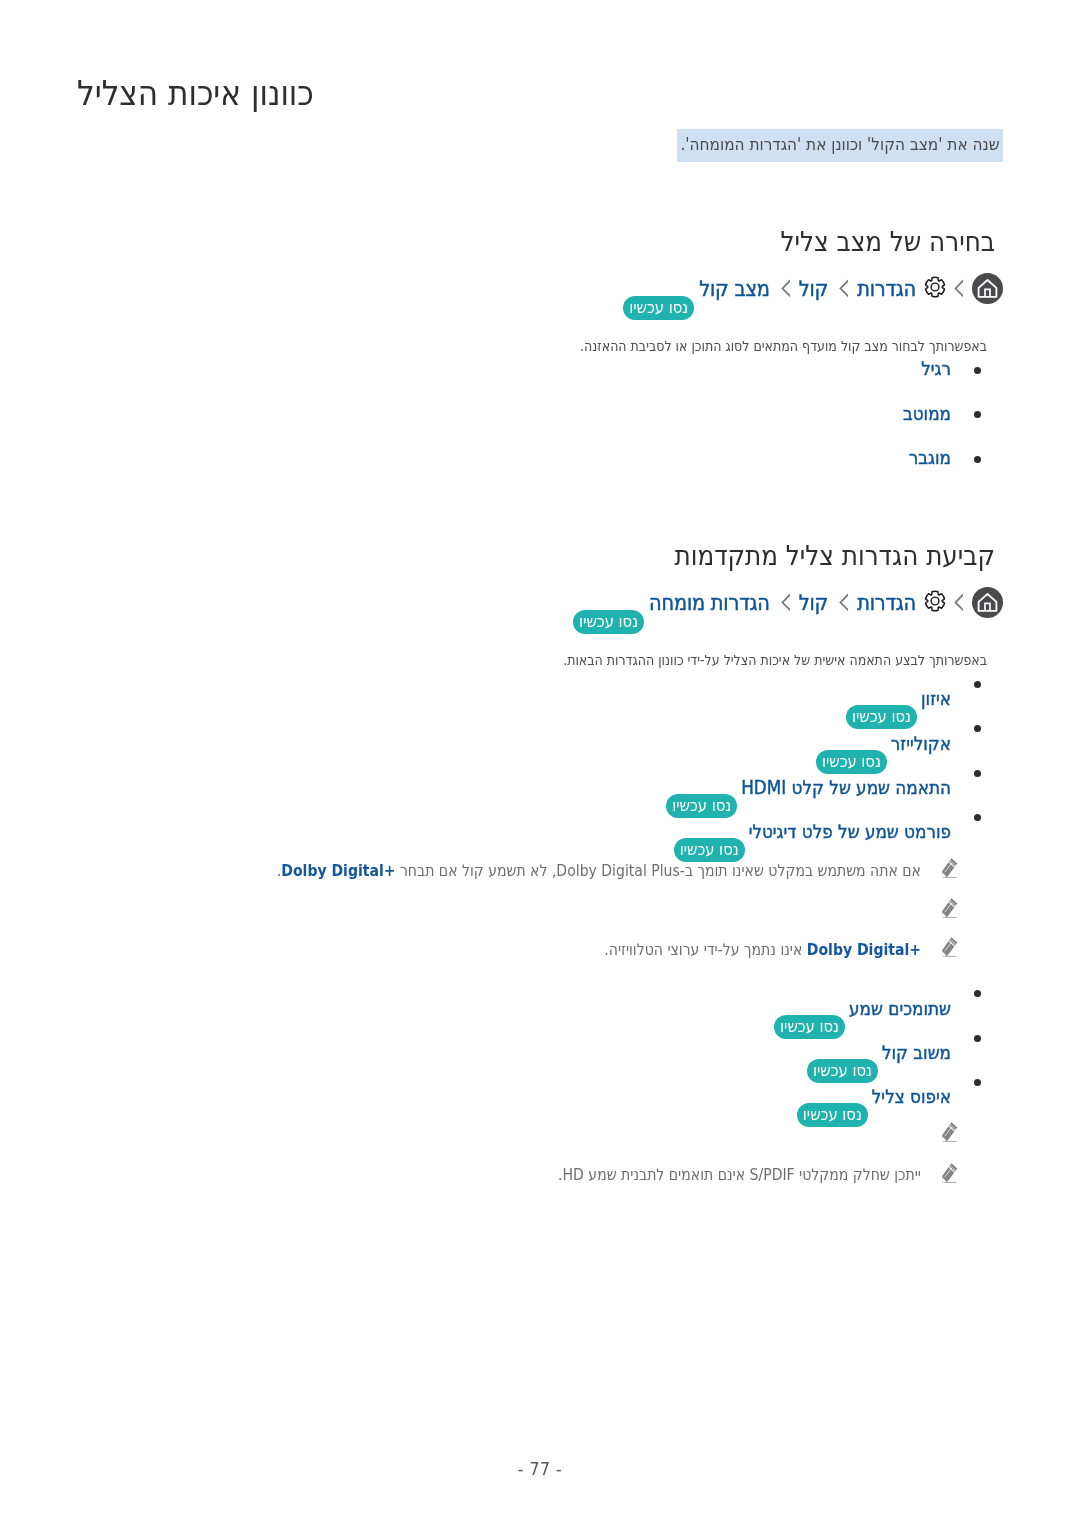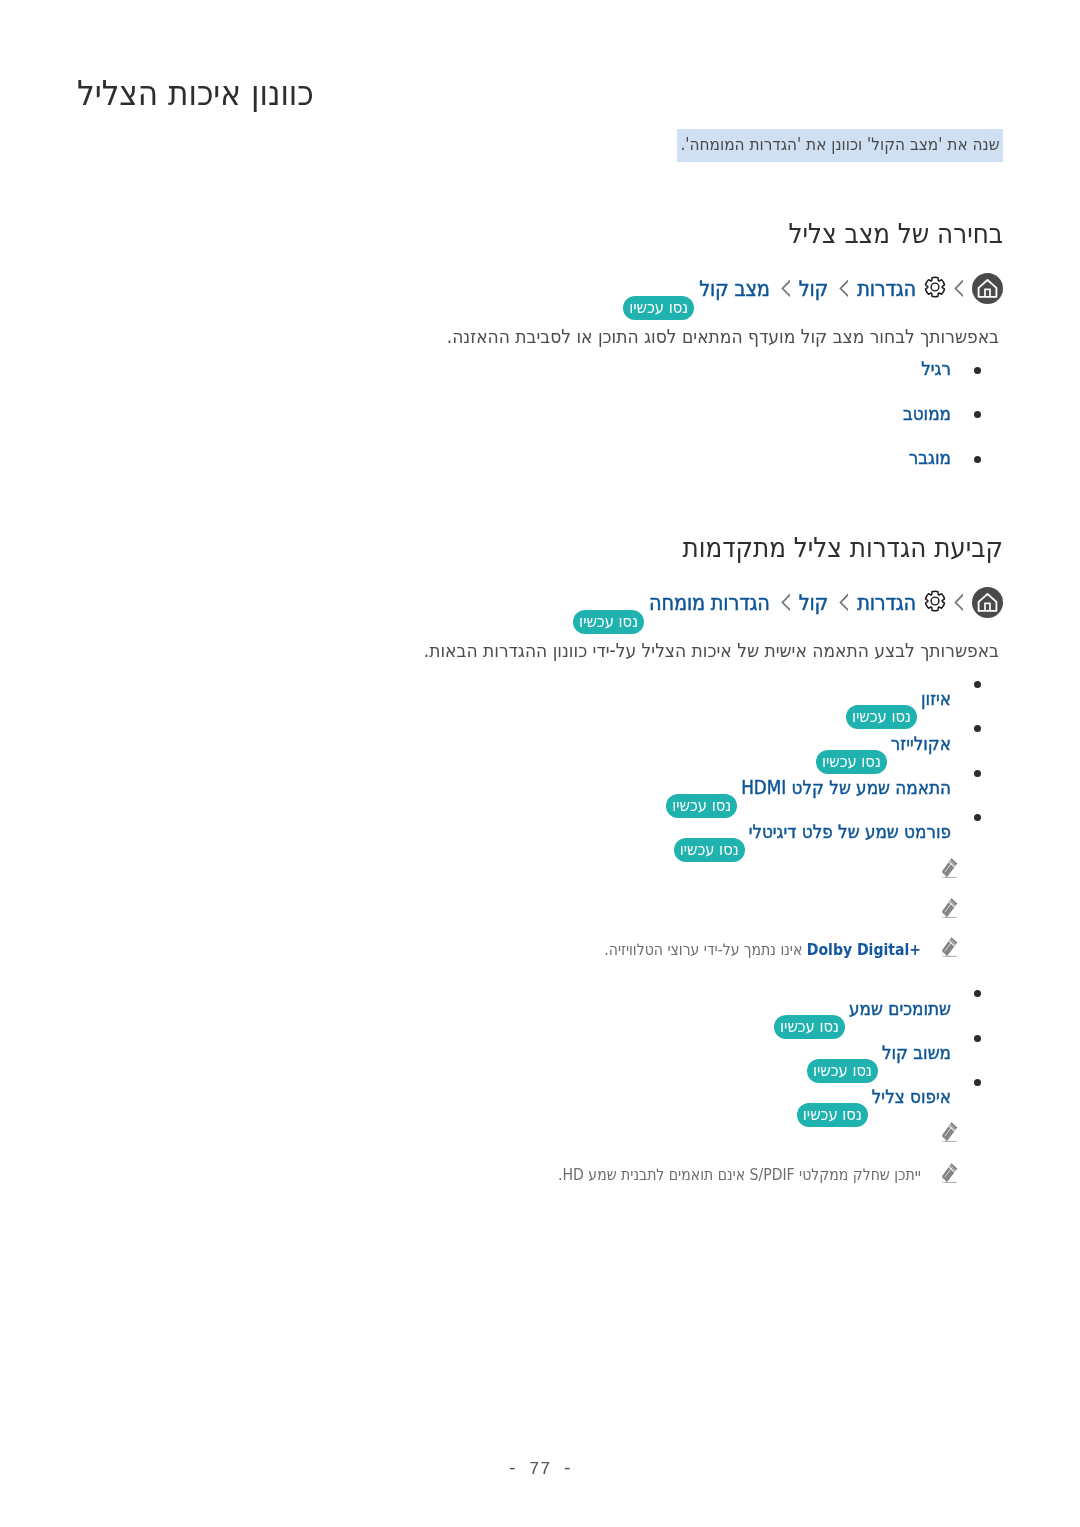--- a/index.html
+++ b/index.html
@@ -18,21 +18,21 @@
     position:absolute;top:75.5px;right:0;left:0;letter-spacing:0;
   }
   .hilite{
     position:absolute;top:129.1px;right:0px;
     background:#cfe0f2;color:#4a4a4c;
     font-size:17.05px;line-height:31px;height:33px;
     padding:0 3.5px;box-sizing:border-box;white-space:nowrap;overflow:hidden;
   }
 
   h2.sec{
-    margin:0;padding:0;font-size:27.4px;font-weight:400;
+    margin:8px;padding:0;font-size:27.4px;font-weight:400;
     color:#2e2e30;text-align:right;line-height:1;
     position:absolute;right:0;left:0;letter-spacing:0;
   }
 
   
   .crumb{position:absolute;right:0;display:flex;flex-direction:row;
          align-items:center;height:31px;white-space:nowrap;direction:rtl;}
   .crumb .home{width:31px;height:31px;border-radius:50%;background:#4a4a4c;
                display:inline-flex;align-items:center;justify-content:center;
                flex:0 0 auto;}
@@ -44,43 +44,43 @@
   .crumb .cword{color:#0d5596;font-size:21.5px;font-weight:400;line-height:1;
                 letter-spacing:-0.2px;-webkit-text-stroke:0.45px #0d5596;
                 position:relative;top:0px;}
   .badge{background:#1fb2ae;color:#ffffff;font-size:16.4px;font-weight:400;-webkit-text-stroke:0;
          border-radius:12px;line-height:24px;height:24px;
          width:71px;text-align:center;
          display:inline-block;vertical-align:middle;white-space:nowrap;
          overflow:visible;box-sizing:border-box;margin-top:36px;}
   .crumb .badge{margin-right:5px;position:relative;top:1px;}
 
-  p.para{margin:4px;position:absolute;right:0;left:0;text-align:right;
-         font-size:19px;line-height:1;color:#4c4c4e;}
+  p.para{margin:16px;position:absolute;right:0;left:0;text-align:right;
+         font-size:14px;line-height:1;color:#4c4c4e;}
 
   
   .blist{position:absolute;right:0;left:0;margin:0;padding:0;list-style:none;}
   .blist li{position:relative;text-align:right;height:0;}
   .blist li .dot{position:absolute;right:22px;top:-3.5px;width:7px;height:7px;
                  border-radius:50%;background:#2e2b2b;}
   .blist li .btext{position:absolute;right:52px;top:-15.2px;color:#0d5596;
                    font-size:18.7px;font-weight:400;line-height:28px;
                    -webkit-text-stroke:0.42px #0d5596;
                    white-space:nowrap;height:28px;}
   .blist li .btext .badge{margin-right:4px;}
 
   
   .note{position:absolute;right:0;left:0;text-align:right;
         font-size:15.6px;line-height:1;color:#6d6d70;padding-right:82px;
         box-sizing:border-box;}
   .note b{color:#1257a0;font-weight:700;}
   .note .pen{position:absolute;right:45.1px;top:-5.5px;width:16px;height:20px;}
 
   .footer{position:absolute;left:0;right:0;top:1459px;text-align:center;
-          font-size:17.5px;color:#55555a;letter-spacing:0.5px;font-family:Liberation Mono, monospace;}
+          font-size:17.5px;color:#55555a;letter-spacing:0.5px;}
 </style>
 </head>
 <body>
 
 <svg width="0" height="0" style="position:absolute" aria-hidden="true">
     <defs>
   <g id="ico-home">
     <path d="M15.5 7.0 L24.4 14.9 L24.4 23.8 L6.6 23.8 L6.6 14.9 Z" fill="none" stroke="#ffffff" stroke-width="1.85" stroke-linejoin="round"></path>
     <path d="M13.0 23.8 L13.0 16.3 L18.0 16.3 L18.0 23.8" fill="none" stroke="#ffffff" stroke-width="1.7" stroke-linejoin="miter"></path>
   </g>
@@ -216,20 +216,21 @@
       <li style="top:132.6px">
         <span class="dot"></span>
         <span class="btext"><span class="lbl">פורמט שמע של פלט דיגיטלי</span><span class="badge">נסו עכשיו</span></span>
       </li>
     </ul>
 
     <div class="note" style="top:863.5px">
       <span class="pen"><svg width="16" height="20" viewBox="0 0 16 20">
             <use href="#ico-pencil"></use>
           </svg></span>
+      <span>אם אתה משתמש במקלט שאינו תומך ב-Dolby Digital Plus, לא תשמע קול אם תבחר <b dir="ltr">Dolby Digital+</b>.</span>
     </div>
     <div class="note" style="top:903.3px">
       <span class="pen"><svg width="16" height="20" viewBox="0 0 16 20">
             <use href="#ico-pencil"></use>
           </svg></span>
     </div>
     <div class="note" style="top:942.6px">
       <span class="pen"><svg width="16" height="20" viewBox="0 0 16 20">
             <use href="#ico-pencil"></use>
           </svg></span>

